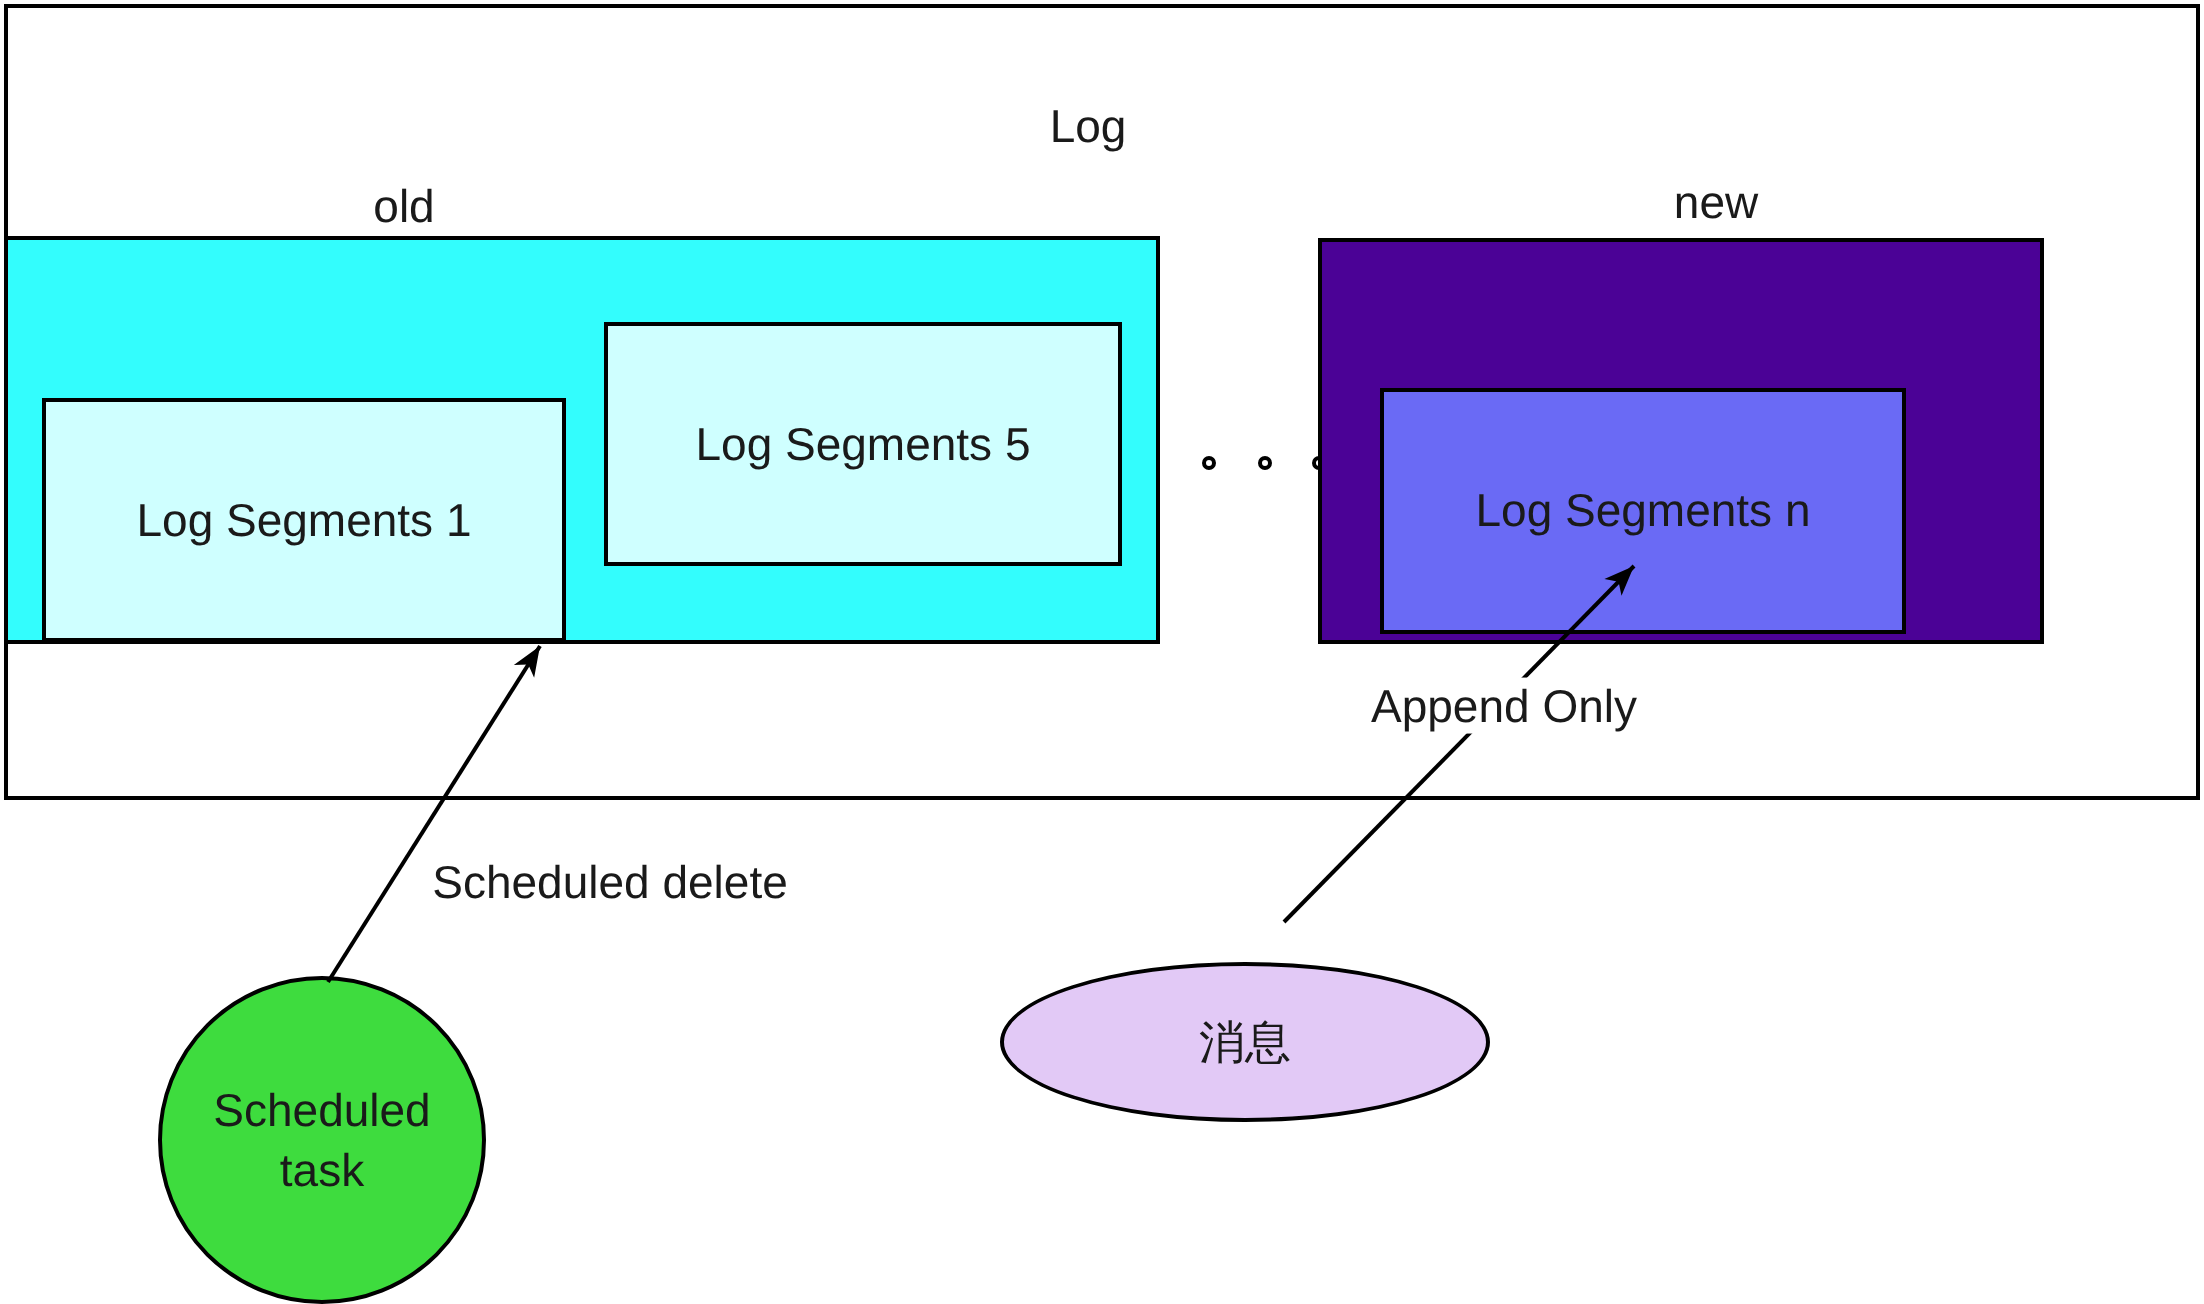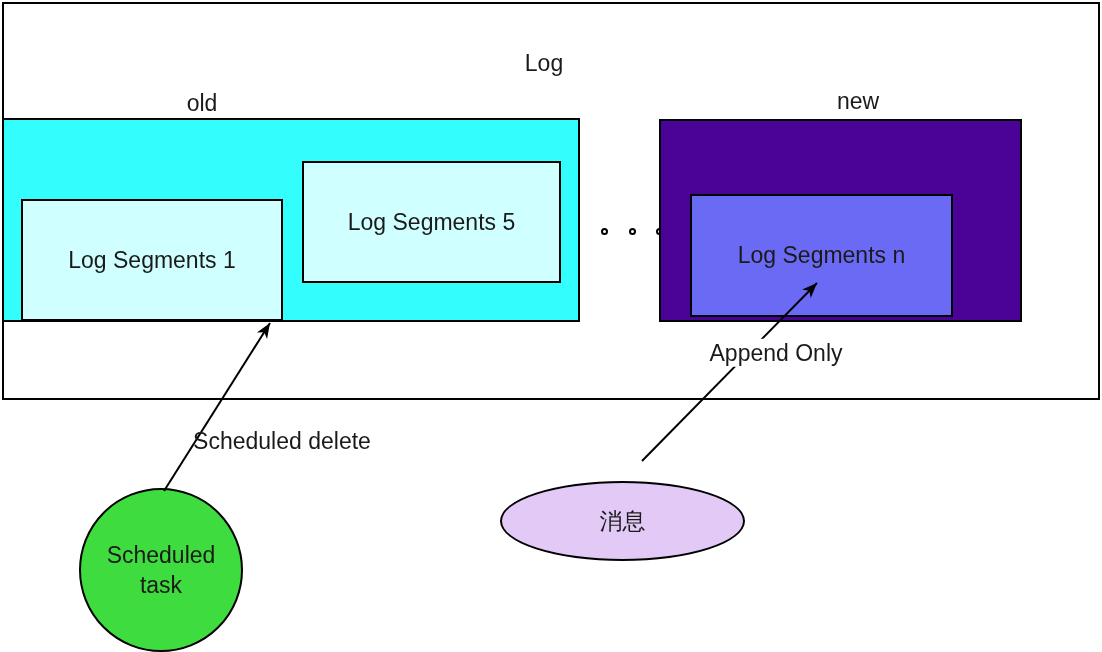--- a/index.html
+++ b/index.html
@@ -148,23 +148,23 @@
     <line x1="164" y1="491" x2="270" y2="323" stroke="#000" stroke-width="2" marker-end="url(#arrowhead)"></line>
     <line x1="642" y1="461" x2="817" y2="283" stroke="#000" stroke-width="2" marker-end="url(#arrowhead)"></line>
   </svg>
 
   <div class="label z-labels" style="left:544px; top:63px;">Log</div>
 
   <div class="label z-labels" style="left:202px; top:103px;text-align:right;">old</div>
 
   <div class="label z-labels" style="left:858px; top:101px;">new</div>
 
-  <div class="label z-labels" style="left:282px; top:441px;">Scheduled delete</div>
+  <div class="label z-labels" style="left:305px; top:441px;">Scheduled delete</div>
 
-  <div class="label masked z-labels" style="left:776px; top:353px;">Append Only</div>
+  <div class="label masked z-labels" style="left:752px; top:353px;">Append Only</div>
 
   <div class="task-circle">
     <div>Scheduled</div>
     <div>task</div>
   </div>
 
   <div class="message-ellipse">
     <span>消息</span>
   </div>
 

